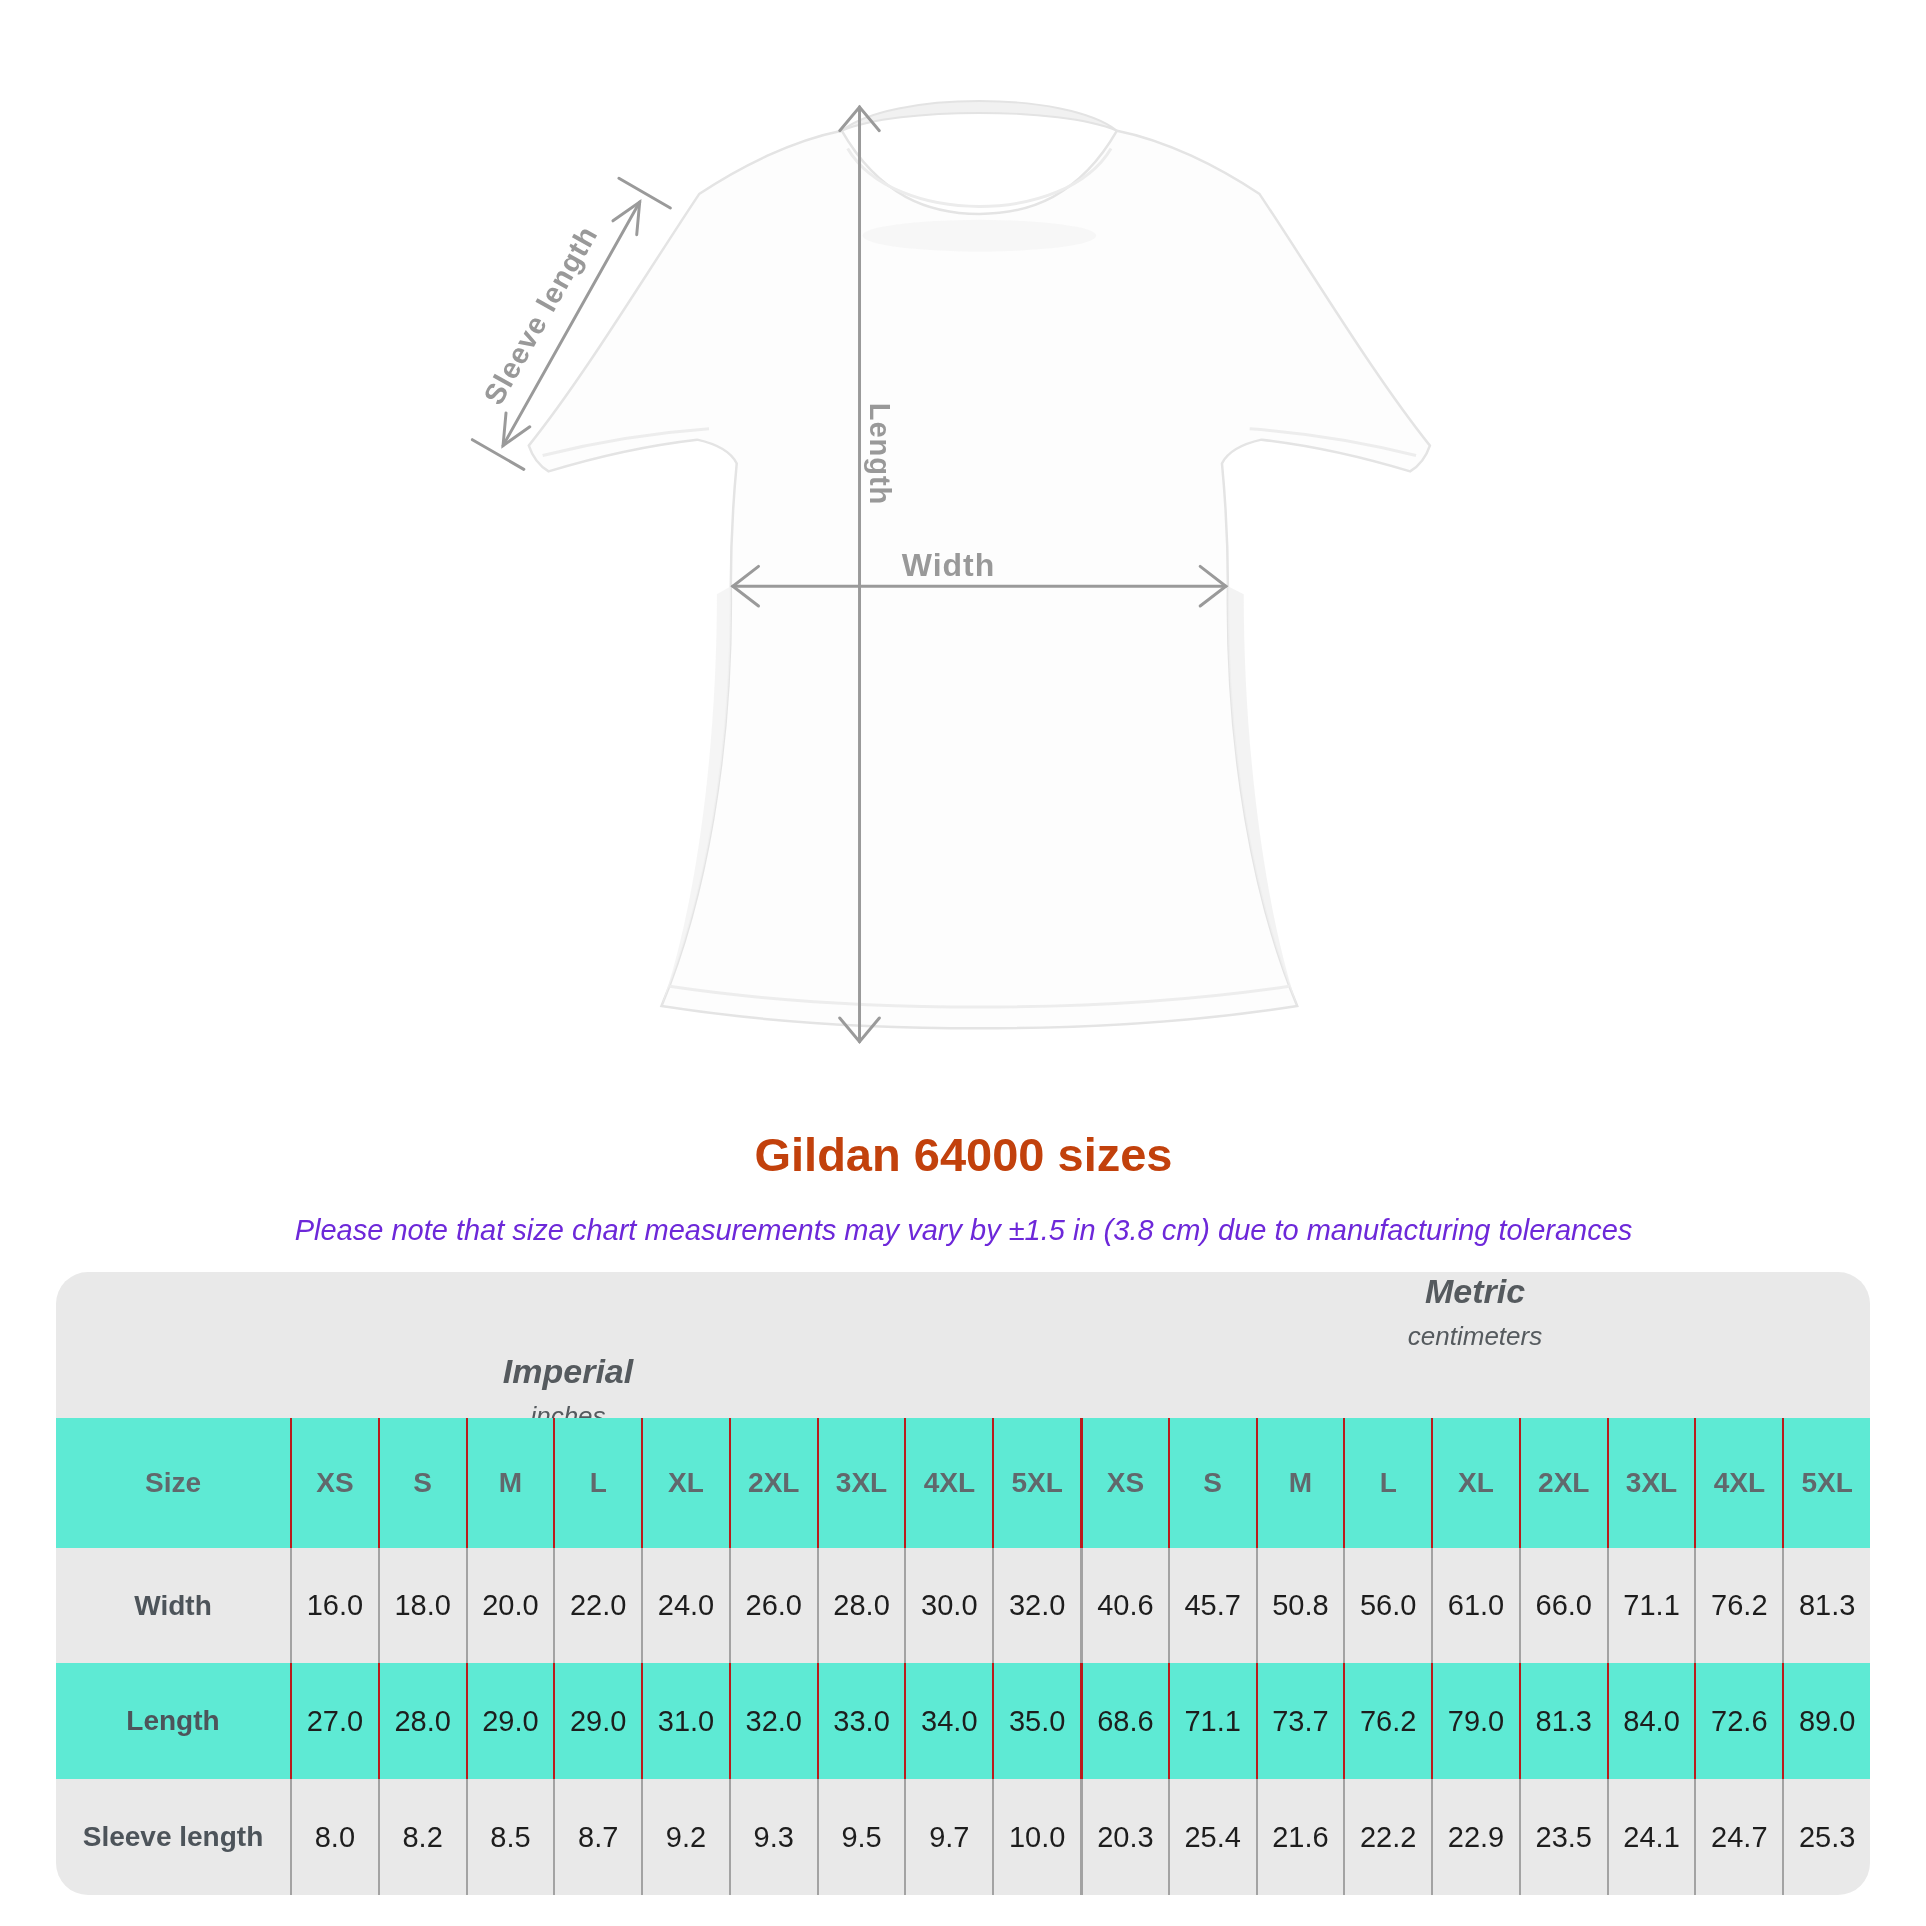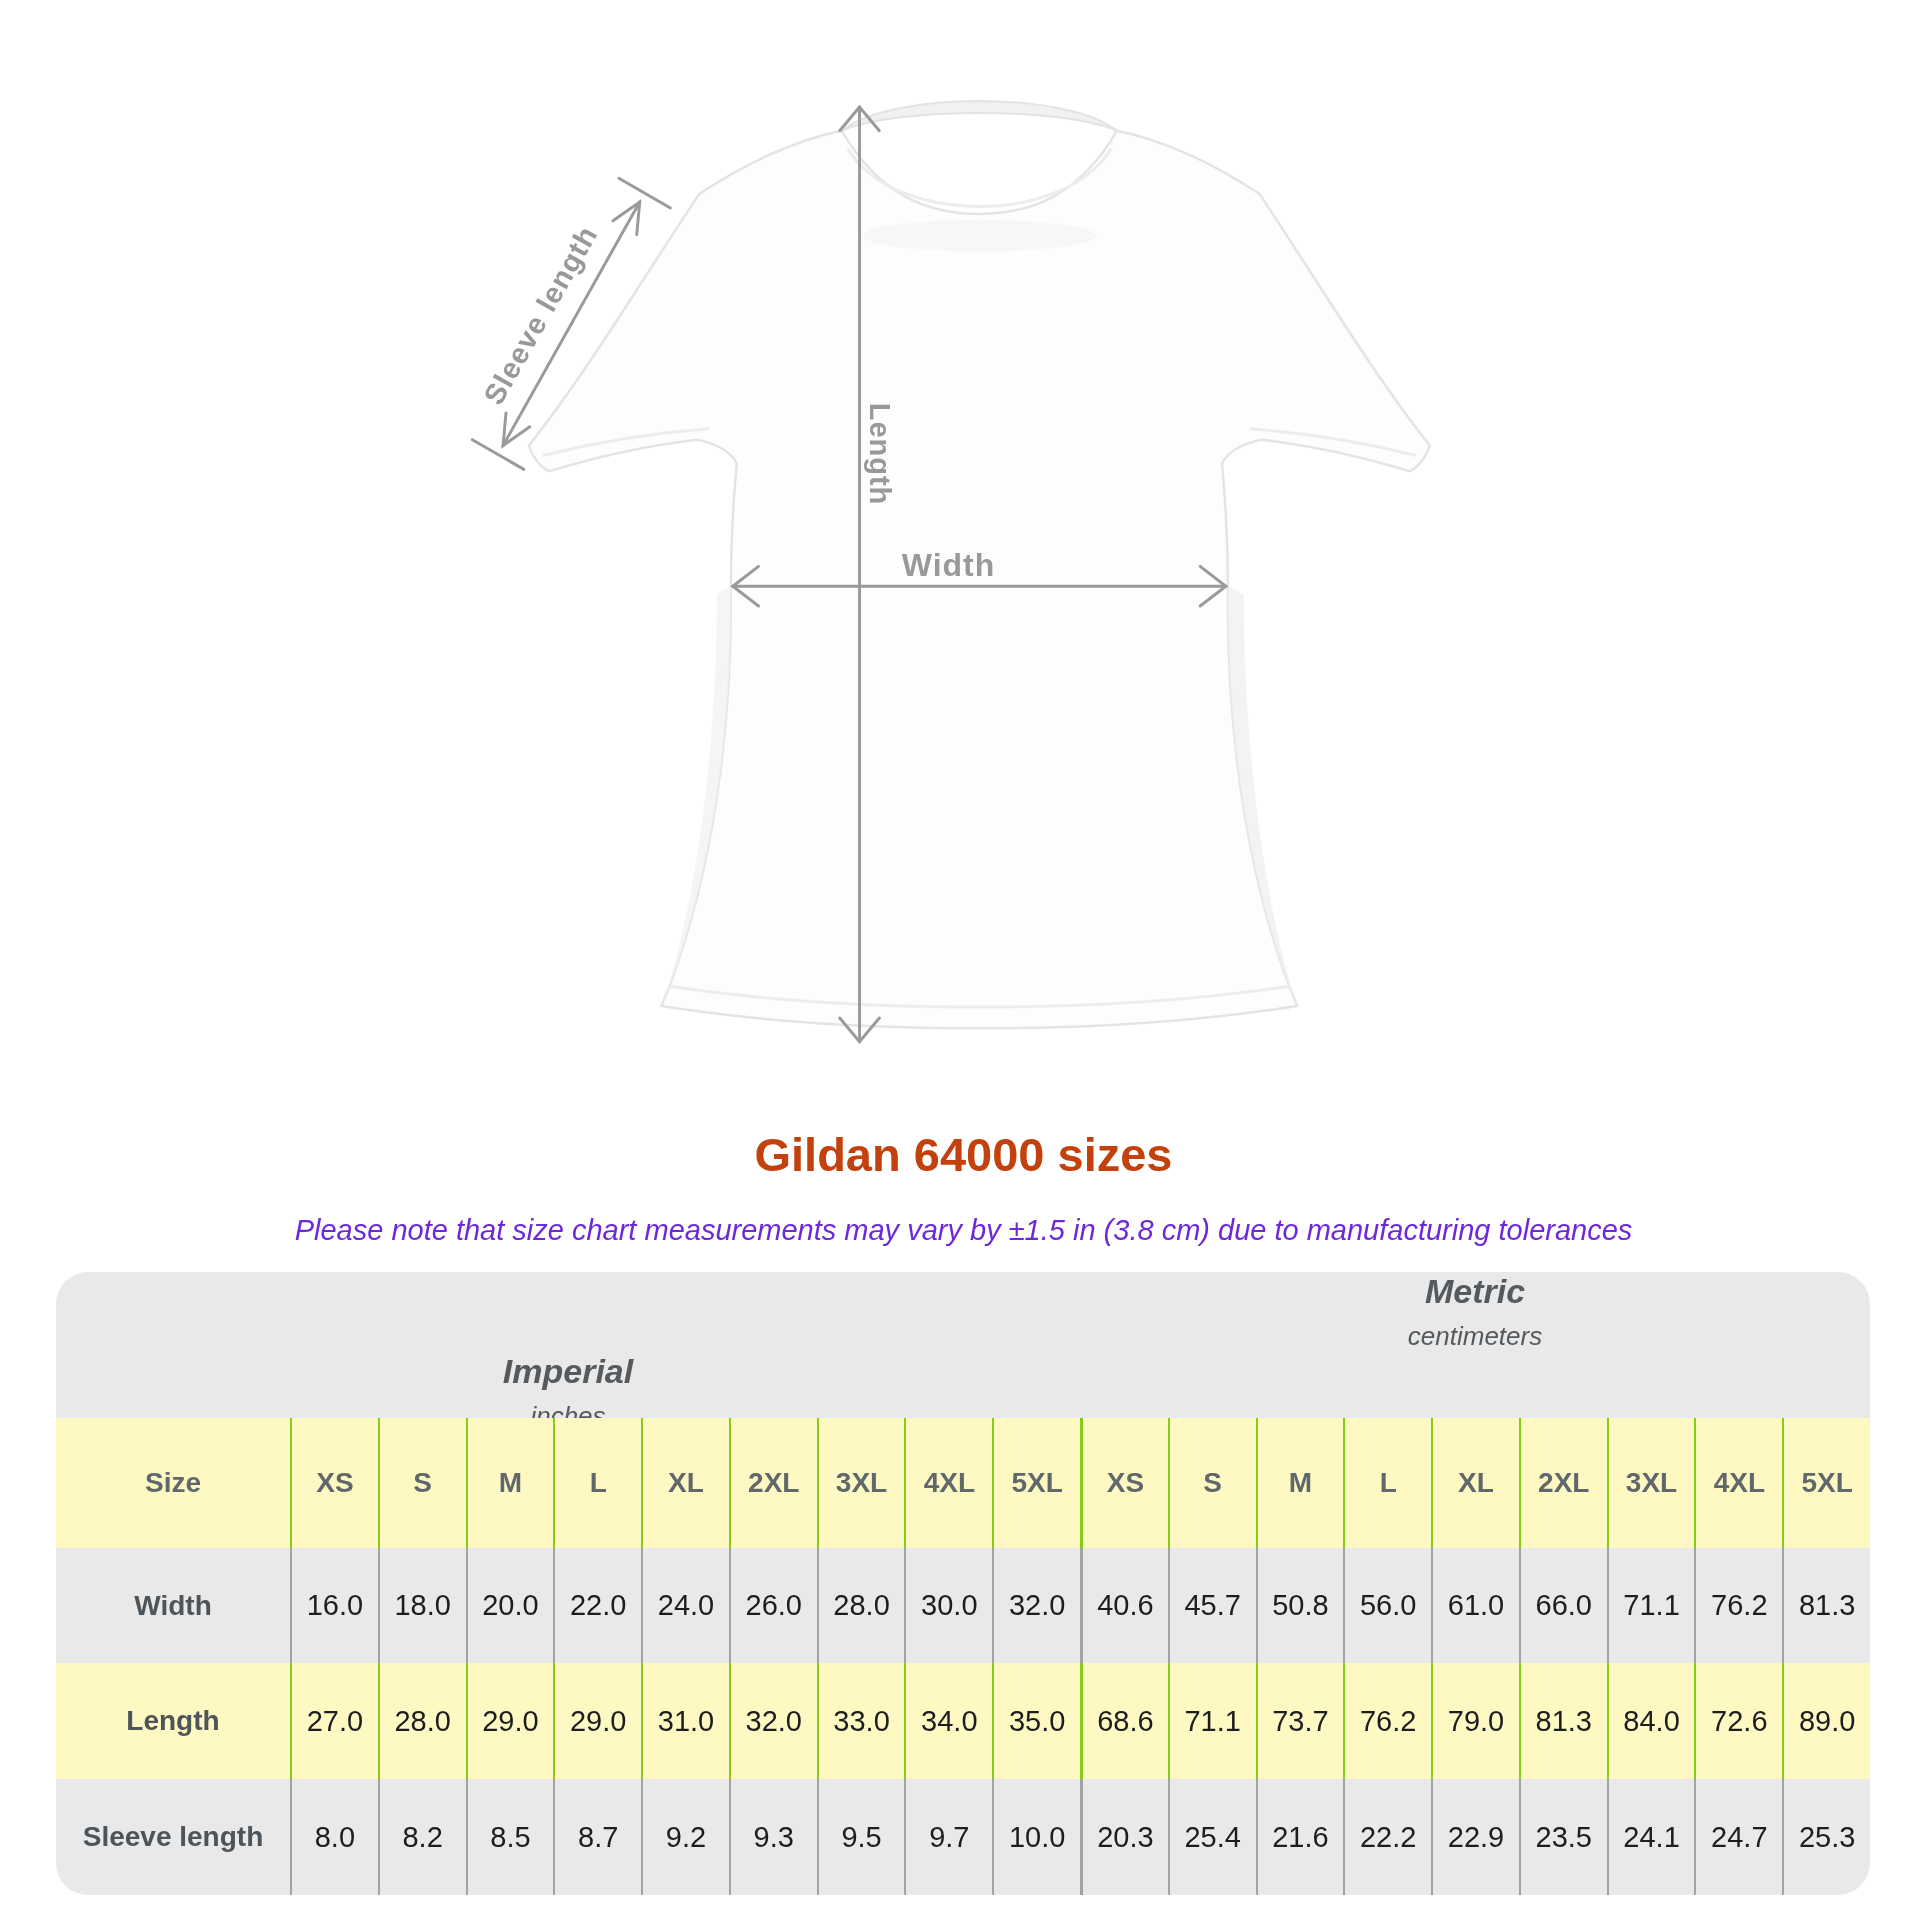--- a/index.html
+++ b/index.html
@@ -38,23 +38,23 @@
   .drow{height:116px;}
   .group-cell{display:flex;flex-direction:column;align-items:center;justify-content:center;}
   .group-cell .gtitle{font-size:34px;font-weight:bold;font-style:italic;color:#555a5e;}
   .group-cell .gunit{font-size:26px;font-style:italic;color:#555a5e;margin-top:10px;}
   #group-imperial{grid-column:1/11;}
   #group-metric{grid-column:11/20;}
   .cell{
     display:flex;align-items:center;justify-content:center;
     font-size:29px;color:#1d1d1d;
   }
-  .rw{background:#fef9c3;}
+  .rw{background:#5eead4;}
   .rg{background:#e9e9e9;}
-  .rw .cell{border-left:2px solid #84cc16;}
+  .rw .cell{border-left:2px solid #b91c1c;}
   .rg .cell{border-left:2px solid #a3a3a3;}
   .cell.lab{border-left:none;font-weight:bold;color:#4d545a;font-size:28px;}
   #row-size .cell{font-weight:bold;color:#61686c;font-size:28px;}
   .cell.gb{border-left-width:3px;}
 </style>
 </head>
 <body>
 
 <div id="canvas">
 

